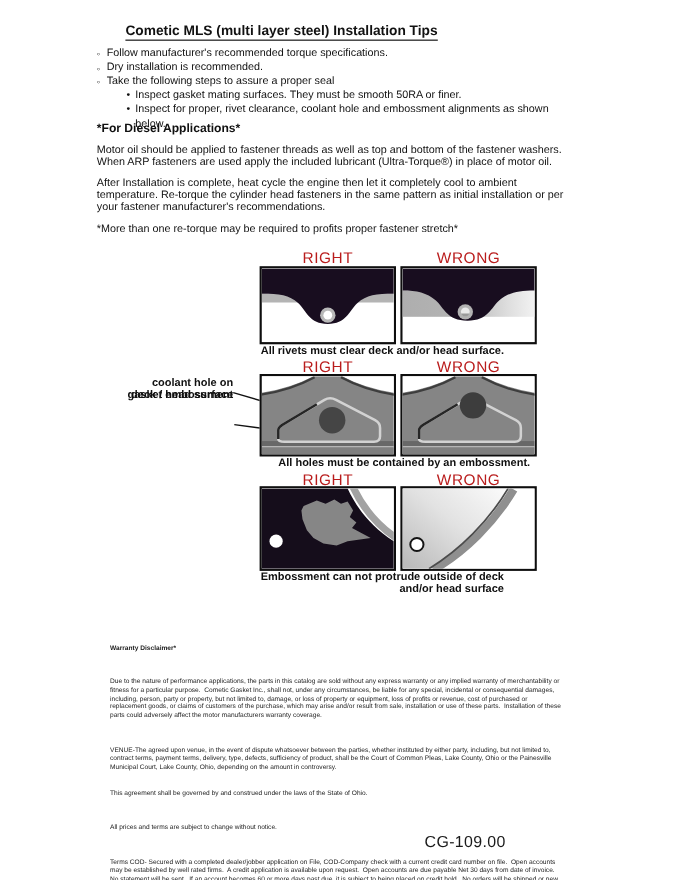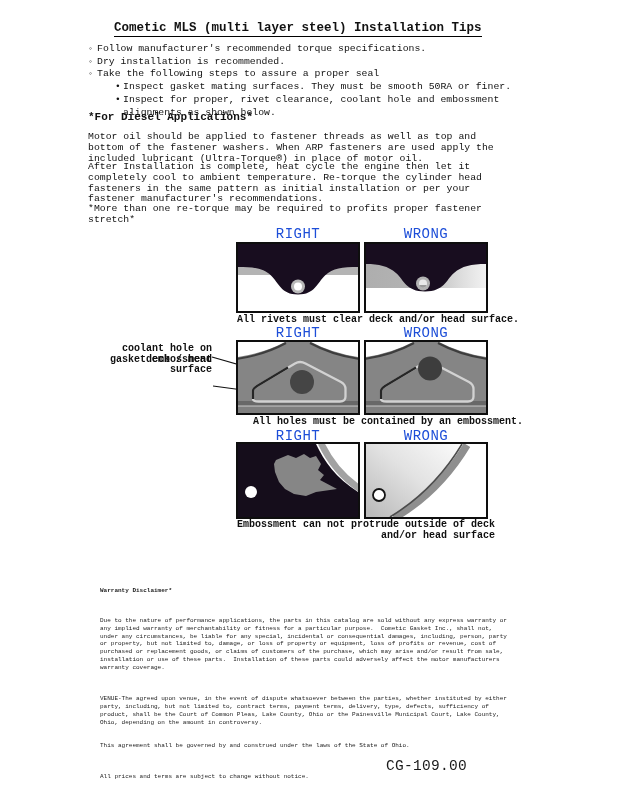--- a/index.html
+++ b/index.html
@@ -1,31 +1,31 @@
 <!DOCTYPE html>
 <html><head>
 <meta charset="utf-8">
 <style>
   html,body{margin:0;padding:0;background:#ffffff;}
   .page{
     position:relative;width:618px;height:800px;background:#fff;overflow:hidden;
-    font-family:Liberation Mono, monospace;color:#111;
+    font-family:Liberation Sans, sans-serif;color:#111;
   }
   .abs{position:absolute;}
   .title{left:114px;top:21px;font-size:12.5px;font-weight:bold;}
   .title span{display:inline-block;border-bottom:1.6px solid #000;padding-bottom:1px;}
   .bullets{left:88px;top:43px;width:436px;font-size:9.8px;line-height:12.7px;}
   .b{display:flex;}
   .b .m{width:9px;flex:0 0 9px;font-size:8.5px;}
   .b.l2{margin-left:27px;}
   .b.l2 .m{width:8px;flex:0 0 8px;font-size:9.5px;}
   .diesel-h{left:88px;top:111px;font-size:11px;font-weight:bold;}
   .para{left:88px;width:428px;font-size:9.8px;line-height:10.8px;white-space:pre-wrap;}
   .p1{top:132px;} .p2{top:162px;} .note{top:204px;}
-  .rwlabel{top:0;width:124px;text-align:center;font-size:14px;letter-spacing:.5px;color:#1d4ed8;}
+  .rwlabel{top:0;width:124px;text-align:center;font-size:14px;letter-spacing:.5px;color:#b91c1c;}
   .caption{font-size:10px;font-weight:bold;line-height:11px;color:#101010;}
   .dbox{border:2px solid #0e0e0e;background:#fff;line-height:0;}
   .dbox svg{display:block;}
   .sidelabel{left:100px;width:112px;text-align:right;font-size:10px;font-weight:bold;line-height:10.5px;color:#101010;}
   .legal{left:100px;top:571px;width:412px;font-size:6px;line-height:7.8px;color:#1c1c1c;white-space:pre-wrap;}
   .legal .lh{font-weight:bold;margin-bottom:7px;}
   .legal .lp{margin-top:8px;}
   .legal .lp.first{margin-top:0;}
   .legal .lp.cont{margin-top:0;}
   .footer-code{left:386px;top:758px;font-size:14.5px;color:#1a1a1a;letter-spacing:.3px;text-align:right;}

